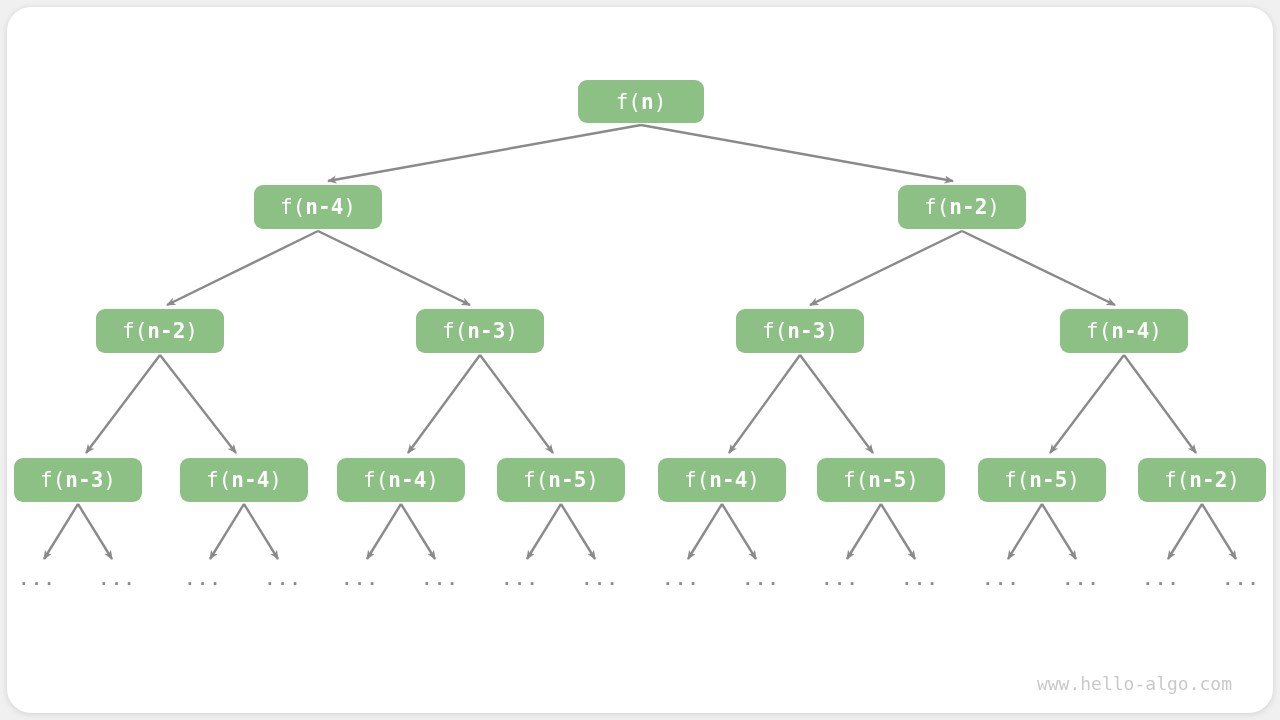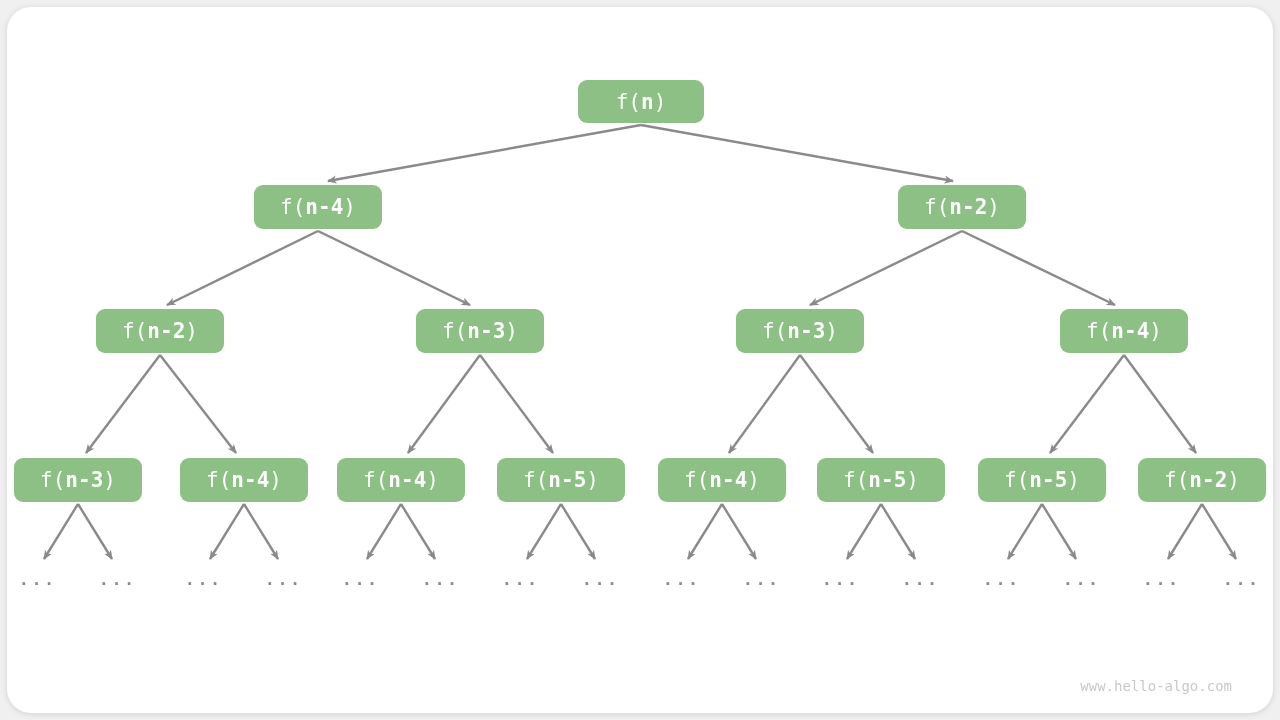--- a/index.html
+++ b/index.html
@@ -42,21 +42,21 @@
     color: #8a8a8a;
     font-weight: 700;
     font-size: 16px;
     letter-spacing: 3px;
     font-family: "DejaVu Sans Mono", "Liberation Mono", monospace;
   }
   .watermark {
     position: absolute;
     right: 48px; bottom: 26px;
     color: #c9c9c9;
-    font-size: 14px;
+    font-size: 18px;
     font-family: "DejaVu Sans Mono", "Liberation Mono", monospace;
   }
 </style>
 </head>
 <body>
 
 <div class="card"></div>
 
 <svg class="edges" viewBox="0 0 1280 720" xmlns="http://www.w3.org/2000/svg">
   <defs>

